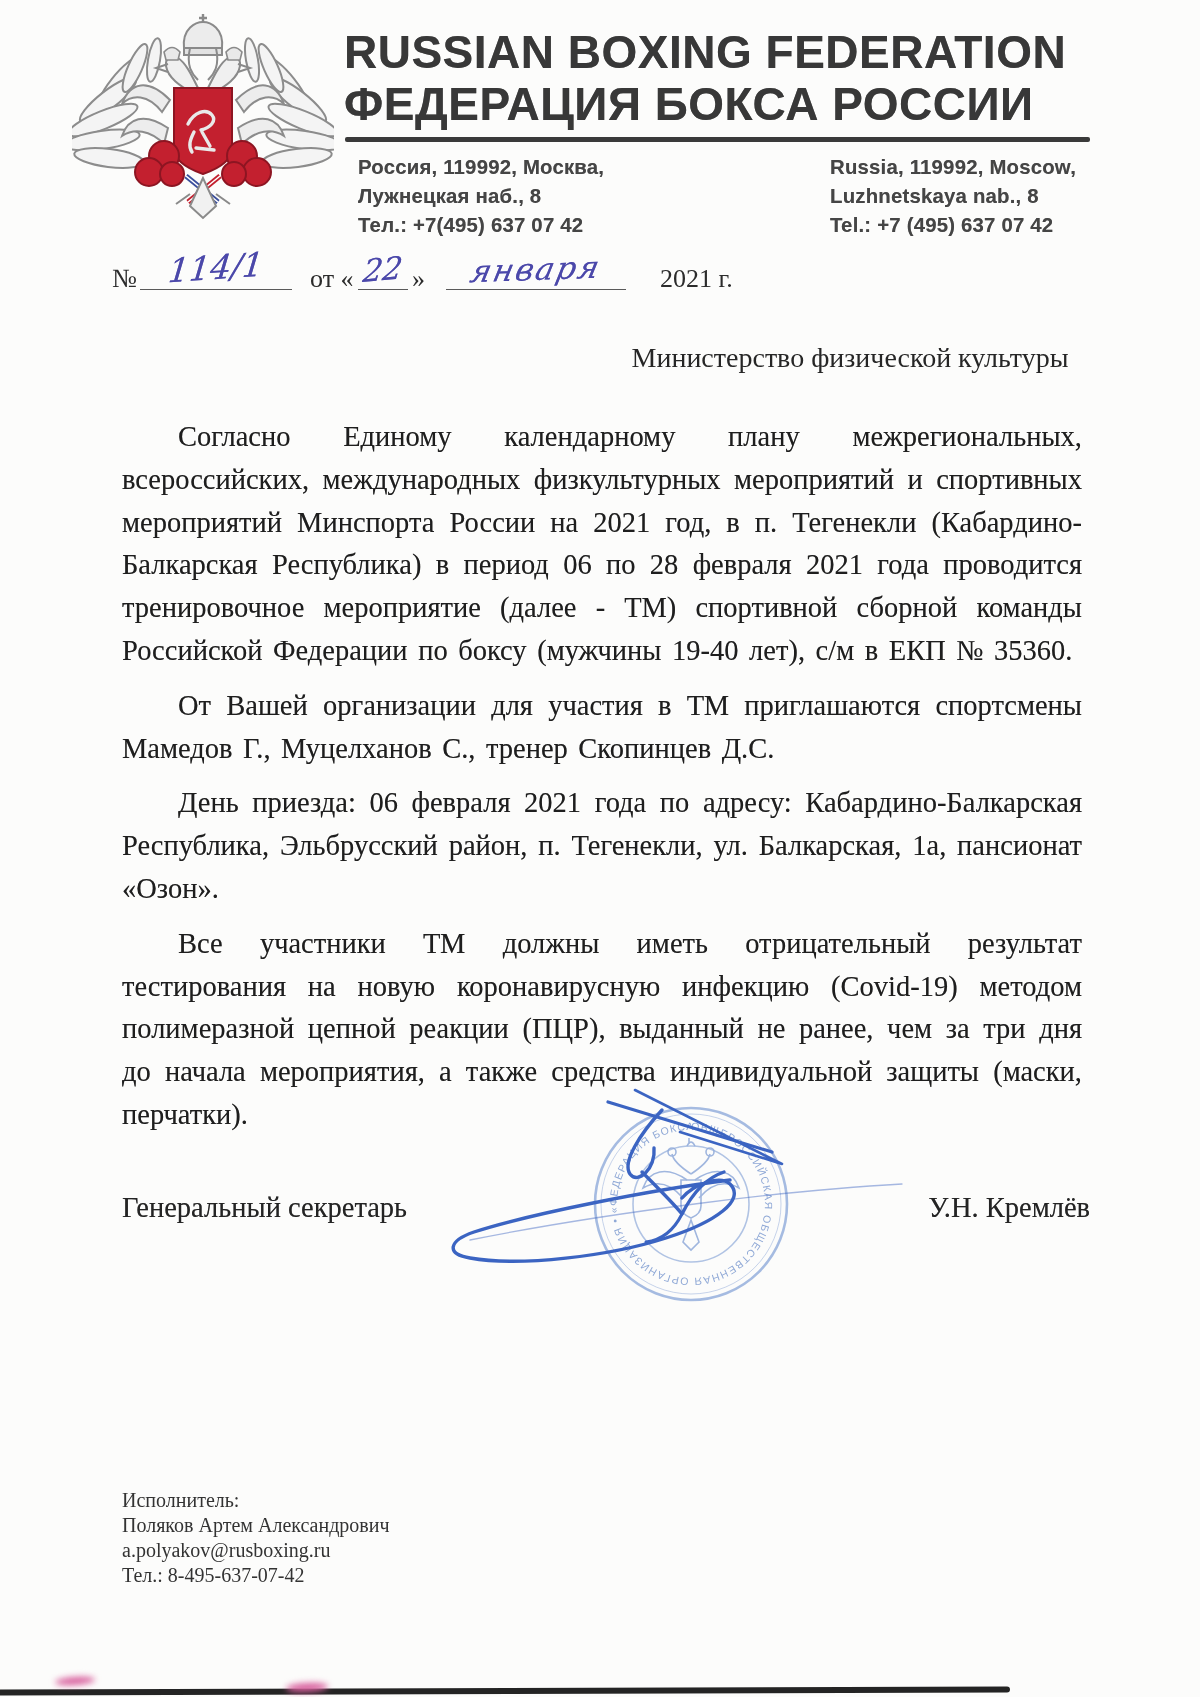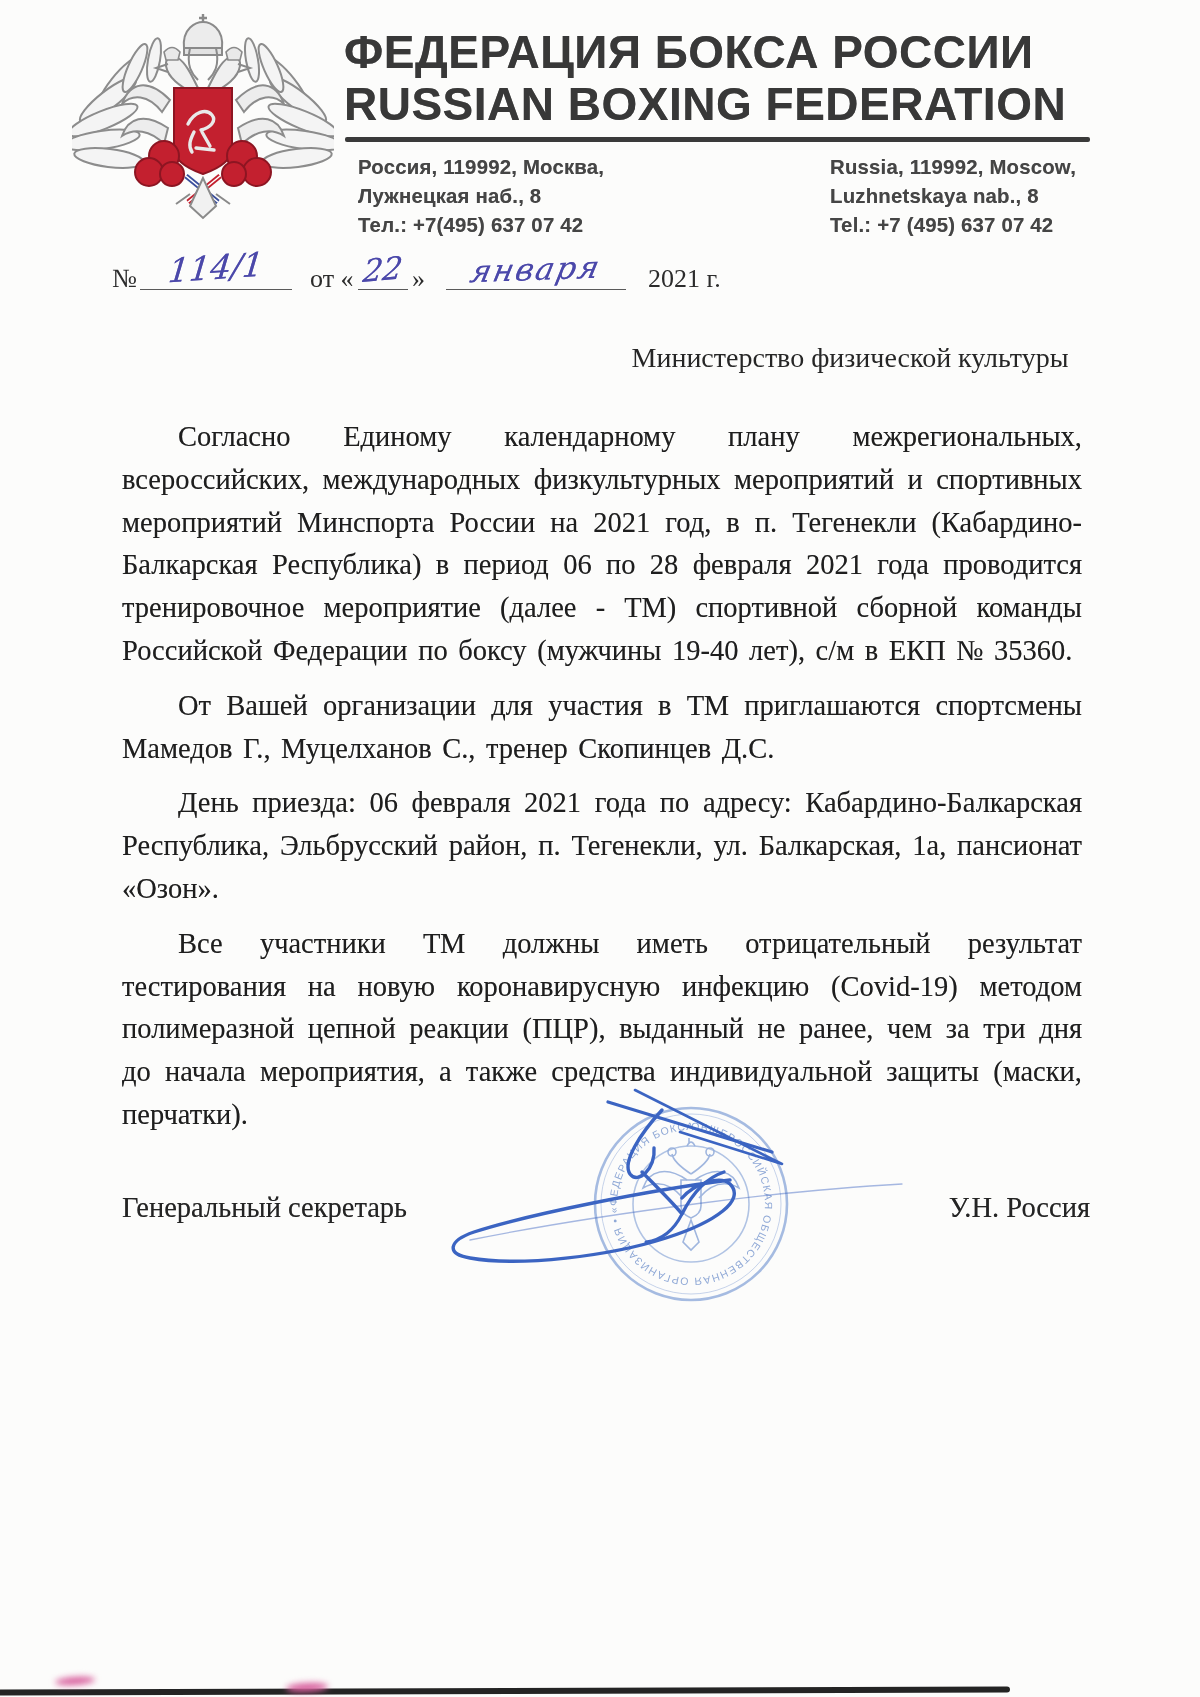--- a/index.html
+++ b/index.html
@@ -163,22 +163,22 @@
       <path d="M 114,168 L 146,194 M 148,168 L 116,194" stroke="#ffffff" stroke-width="1.6"></path>
     </g>
 
     <g stroke="#8a8a8a" stroke-width="2" fill="#f1f1f1">
       <path d="M 131,170 L 118,198 L 131,210 L 144,198 Z"></path>
       <path d="M 118,186 L 104,196 M 144,186 L 158,196" fill="none"></path>
     </g>
   </svg>
 
   <div class="org-title">
+    <div>RUSSIAN BOXING FEDERATION</div>
     <div>ФЕДЕРАЦИЯ БОКСА РОССИИ</div>
-    <div>RUSSIAN BOXING FEDERATION</div>
   </div>
   <div class="head-rule"></div>
 
   <div class="addr addr-ru">
     <div>Россия, 119992, Москва,</div>
     <div>Лужнецкая наб., 8</div>
     <div>Тел.: +7(495) 637 07 42</div>
   </div>
   <div class="addr addr-en">
     <div>Russia, 119992, Moscow,</div>
@@ -192,21 +192,21 @@
       <span class="hand hand-num">114/1</span>
     </span>
     <span class="piece" style="left:198px">от «</span>
     <span class="blank" style="left:246px;width:50px;">
       <span class="hand hand-day">22</span>
     </span>
     <span class="piece" style="left:300px">»</span>
     <span class="blank" style="left:334px;width:180px;">
       <span class="hand hand-month">января</span>
     </span>
-    <span class="piece" style="left:536px">2021 г.</span>
+    <span class="piece" style="left:548px">2021 г.</span>
   </div>
 
   <div class="addressee">
     <div>Министерство физической культуры</div>
   </div>
 
   <div class="letter-body">
     <p>Согласно Единому календарному плану межрегиональных, всероссийских, международных физкультурных мероприятий и спортивных мероприятий Минспорта России на 2021 год, в п. Тегенекли (Кабардино-Балкарская Республика) в период 06 по 28 февраля 2021 года проводится тренировочное мероприятие (далее - ТМ) спортивной сборной команды Российской Федерации по боксу (мужчины 19-40 лет), с/м в ЕКП № 35360.</p>
     <p>От Вашей организации для участия в ТМ приглашаются спортсмены Мамедов Г., Муцелханов С., тренер Скопинцев Д.С.</p>
     <p>День приезда: 06 февраля 2021 года по адресу: Кабардино-Балкарская Республика, Эльбрусский район, п. Тегенекли, ул. Балкарская, 1а, пансионат «Озон».</p>
@@ -248,21 +248,27 @@
 
       <path d="M 232,38 C 210,62 192,90 200,102 C 208,113 226,96 224,76 M 212,100 C 228,116 244,132 252,142 C 262,122 276,106 294,100" stroke-width="3.4"></path>
       <path d="M 252,142 C 244,158 232,168 216,170" stroke-width="3"></path>
 
       <path d="M 300,108 C 220,118 100,142 44,160 C 18,169 16,182 40,186 C 90,195 180,184 236,166 C 286,150 316,128 300,112 C 290,103 264,112 252,126" stroke-width="3.4"></path>
     </g>
   </svg>
 
   <div class="sign-row">
     <span>Генеральный секретарь</span>
-    <span>У.Н. Россия</span>
-  </div>
-
+    <span>У.Н. Кремлёв</span>
+  </div>
+
+  <div class="executor">
+    <div>Исполнитель:</div>
+    <div>Поляков Артем Александрович</div>
+    <div>a.polyakov@rusboxing.ru</div>
+    <div>Тел.: 8-495-637-07-42</div>
+  </div>
 
   <div class="scan-bottom"></div>
   <div class="smudge smudge-1"></div>
   <div class="smudge smudge-2"></div>
 
 </div>
 
 </body></html>

